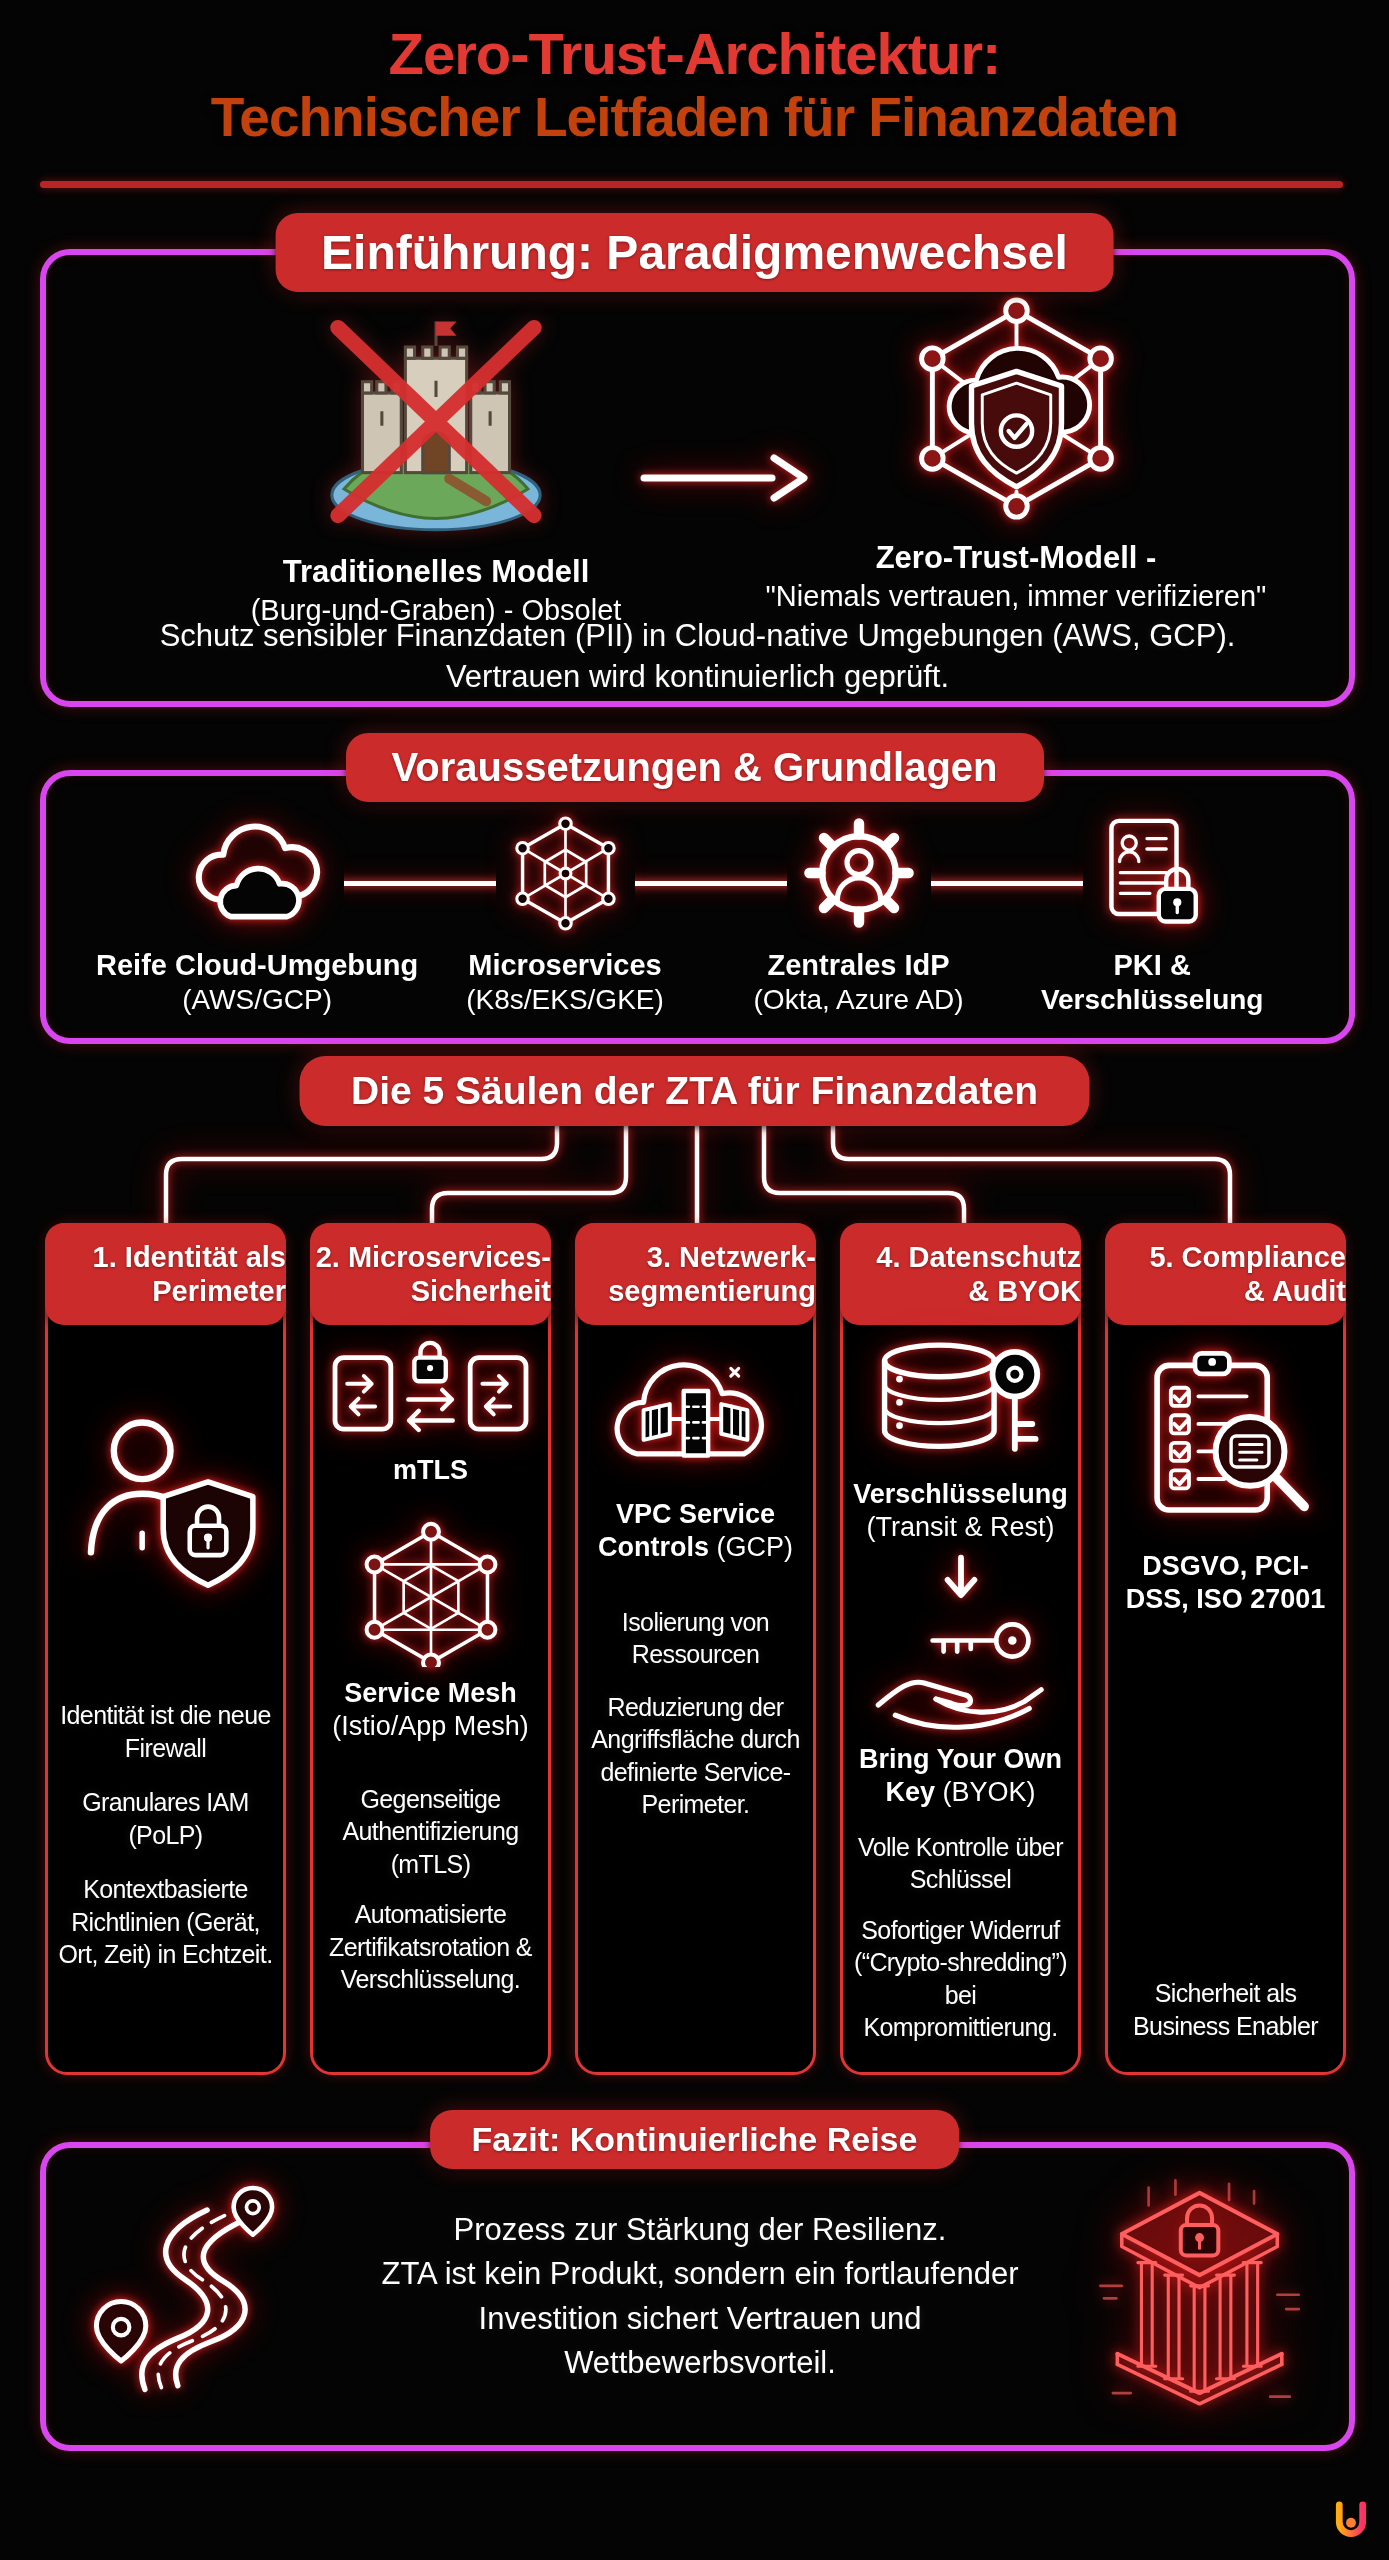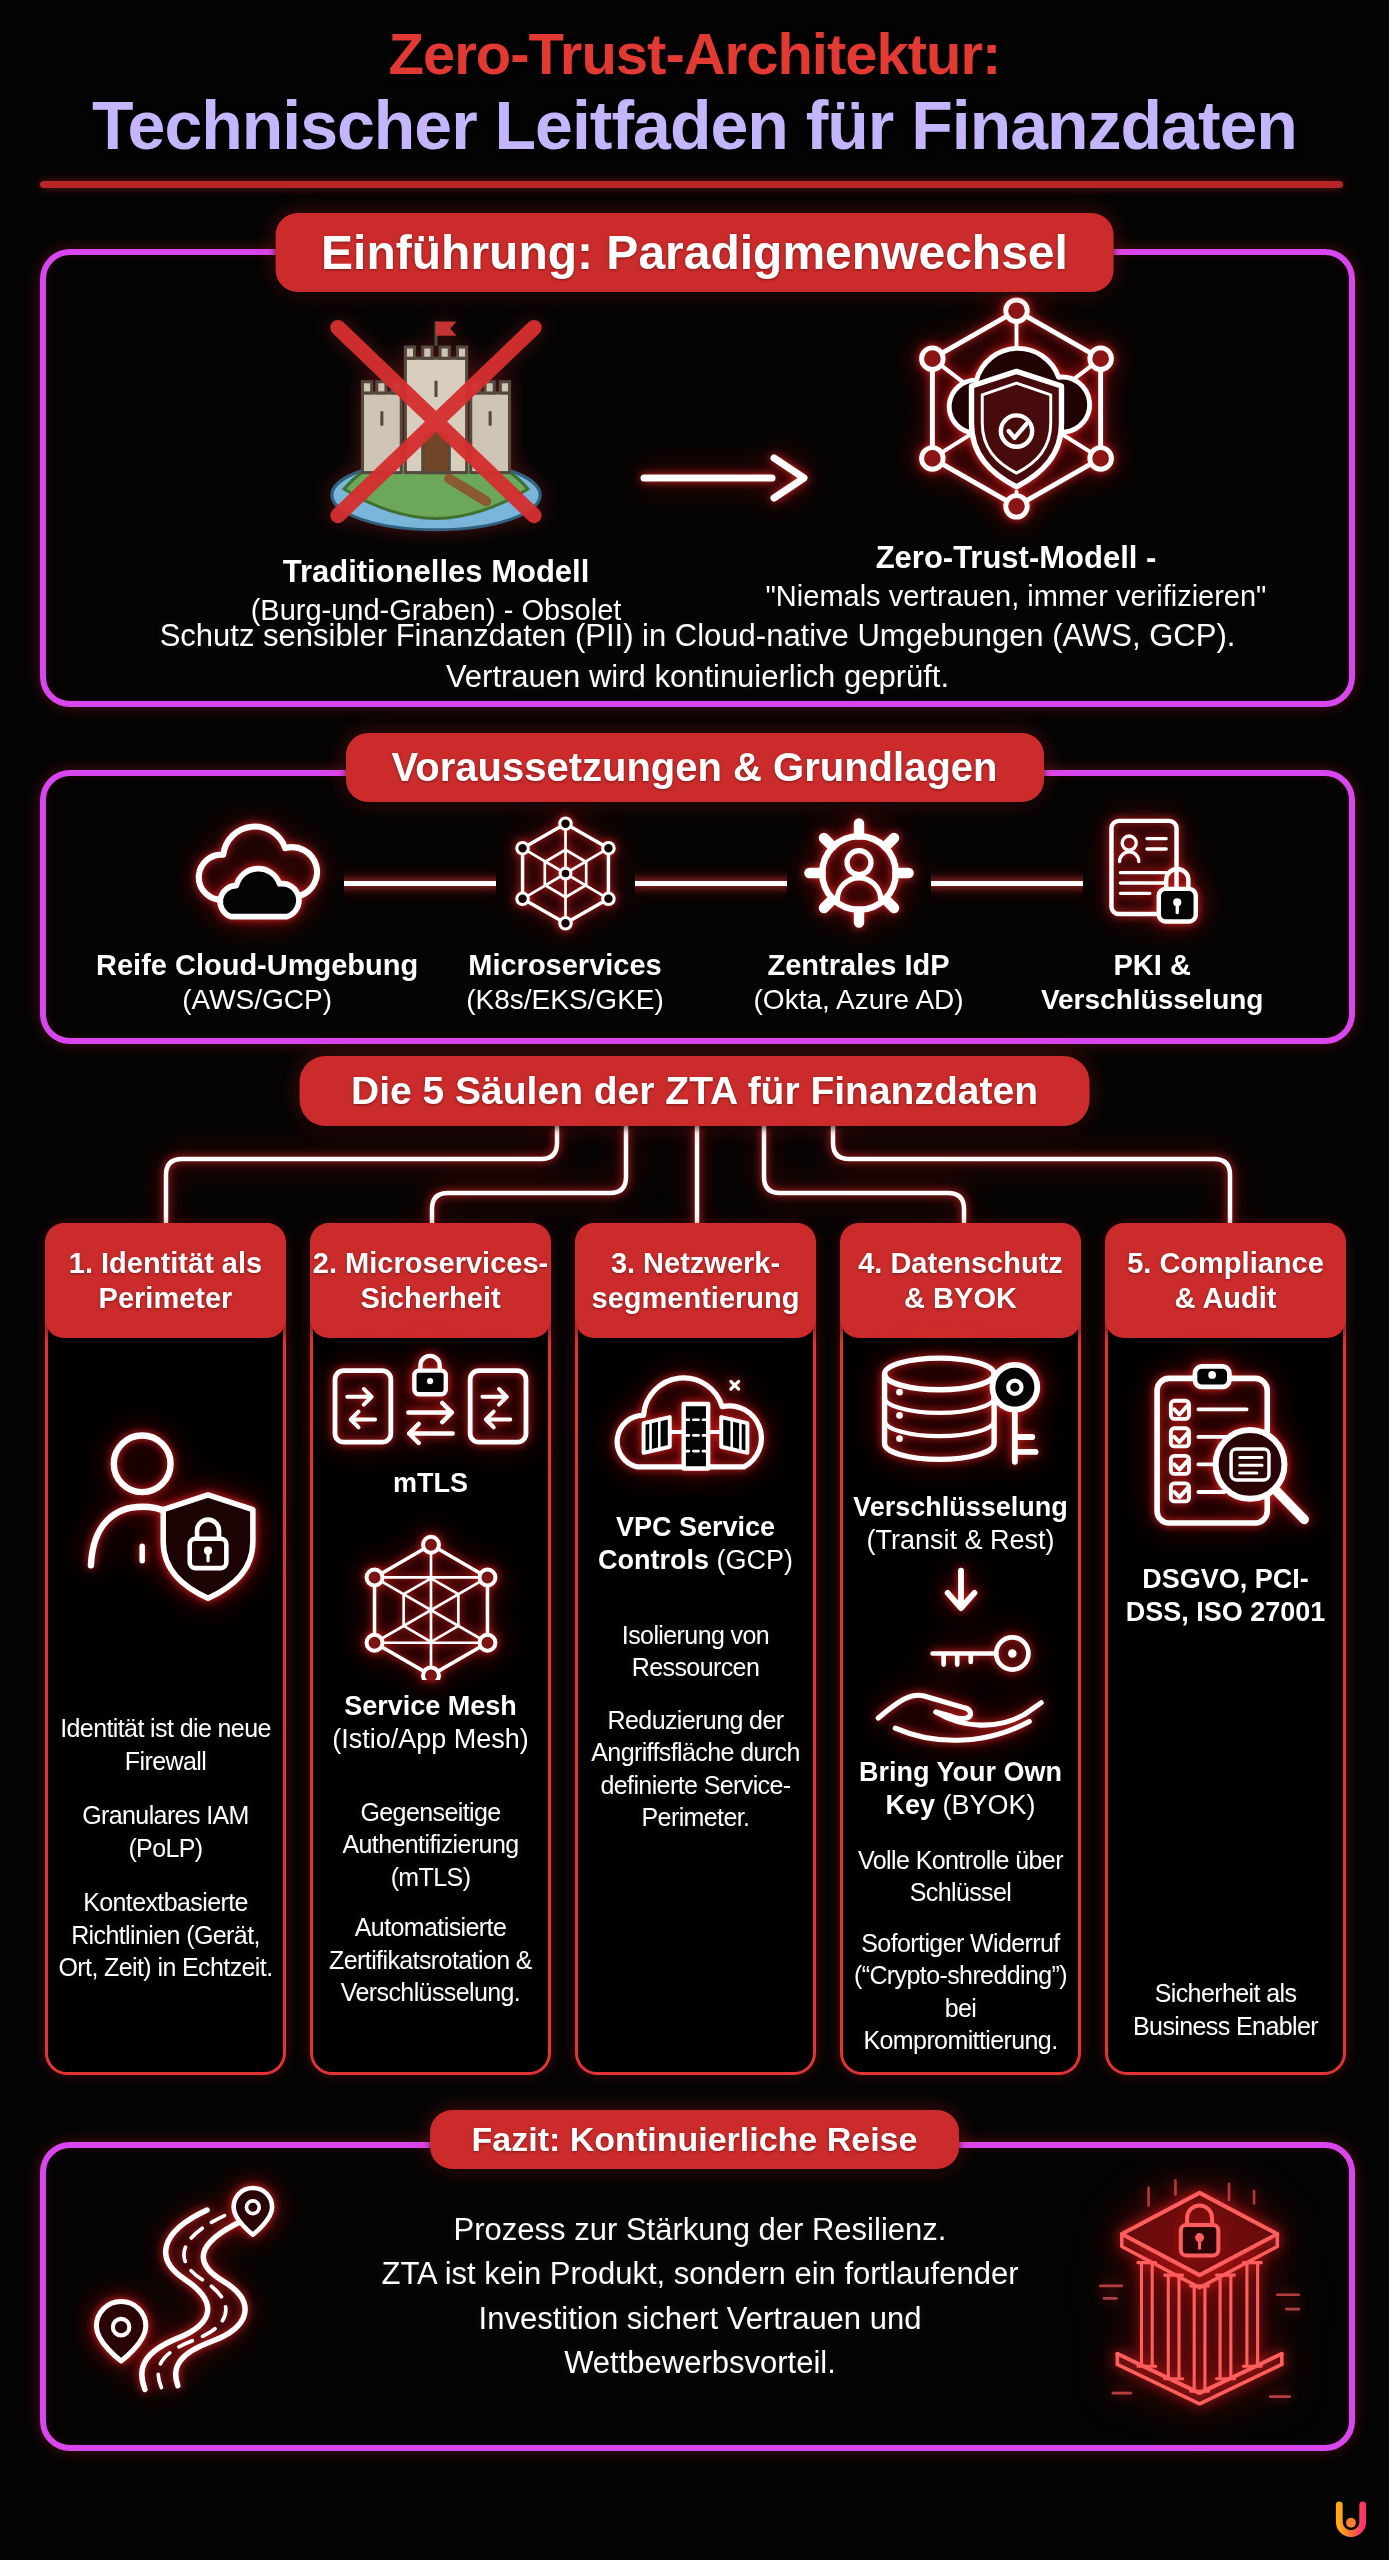--- a/index.html
+++ b/index.html
@@ -22,21 +22,21 @@
 
   .panel{position:absolute;left:40px;width:1303px;border:6px solid #d946ef;border-radius:30px;
          box-shadow:0 0 16px rgba(230,40,40,.3),inset 0 0 12px rgba(230,40,40,.12);}
   .p1{top:249px;height:446px;}
   .p2{top:770px;height:262px;}
   .p4{top:2142px;height:297px;}
 
   
   .title-block{position:absolute;top:22px;left:0;right:0;text-align:center;line-height:1.12;}
   .title-l1{font-size:58px;font-weight:bold;letter-spacing:-1px;color:#e23a32;text-shadow:0 3px 10px rgba(0,0,0,.7);}
-  .title-l2{font-size:68px;font-weight:bold;letter-spacing:-1px;color:#c4b5fd;text-shadow:0 3px 10px rgba(0,0,0,.7);text-align:center;}
+  .title-l2{font-size:55px;font-weight:bold;letter-spacing:-1px;color:#c2410c;text-shadow:0 3px 10px rgba(0,0,0,.7);text-align:center;}
   .divider{position:absolute;top:181px;left:40px;width:1303px;height:7px;background:#b92525;border-radius:4px;
            box-shadow:0 0 10px rgba(255,40,40,.4);}
 
   
   .i-col{position:absolute;text-align:center;}
   .i-left{left:110px;top:44px;width:560px;}
   .i-right{left:670px;top:40px;width:600px;}
   .i-title{font-weight:bold;font-size:31px;margin-top:10px;line-height:1.2;}
   .i-sub{font-size:29px;margin-top:3px;line-height:1.2;}
   .intro-arrow{position:absolute;left:592px;top:192px;}
@@ -51,22 +51,22 @@
   .f-l2{font-size:28px;white-space:nowrap;line-height:1.2;}
   .f-l2.bold-l2{font-weight:bold;}
   .hline{position:absolute;top:105px;left:195px;right:195px;height:5px;background:#fff;border-radius:3px;z-index:1;
          box-shadow:0 0 8px rgba(255,70,70,.95),0 0 22px rgba(255,20,20,.55);}
 
   
   .connector{position:absolute;top:1125px;left:0;width:1389px;height:100px;z-index:1;}
   .pillars{position:absolute;top:1223px;left:45px;width:1301px;height:852px;display:flex;gap:24px;z-index:2;}
   .pillar{flex:1;border:3px solid #e23434;border-radius:22px;background:#000;display:flex;flex-direction:column;
           box-shadow:0 0 14px rgba(230,40,40,.28);}
-  .pillar-head{background:#cc2b2b;border-radius:19px;margin:-3px -3px 0;height:115px;flex:0 0 auto;
-               display:flex;flex-direction:column;justify-content:center;text-align:center;
+  .pillar-head{background:#cc2b2b;border-radius:19px;margin:-3px -3px 0;height:102px;flex:0 0 auto;
+               display:flex;flex-direction:column;justify-content:center;text-align:right;
                font-weight:bold;font-size:29px;line-height:1.18;box-shadow:0 4px 8px rgba(0,0,0,.55);
                text-shadow:0 1px 3px rgba(0,0,0,.4);}
   .pillar-head span{display:block;}
   .pillar-body{flex:1;display:flex;flex-direction:column;align-items:center;text-align:center;padding:0 10px 26px;}
   .fig{display:flex;flex-direction:column;align-items:center;gap:10px;}
   .fig-label{font-size:27px;line-height:1.22;}
   .fl-b{font-weight:bold;}
   .paras{display:flex;flex-direction:column;gap:22px;}
   .pillar-body p{margin:0;font-size:25px;line-height:1.3;letter-spacing:-0.6px;
                  text-shadow:0 0 10px rgba(255,255,255,.12);}

